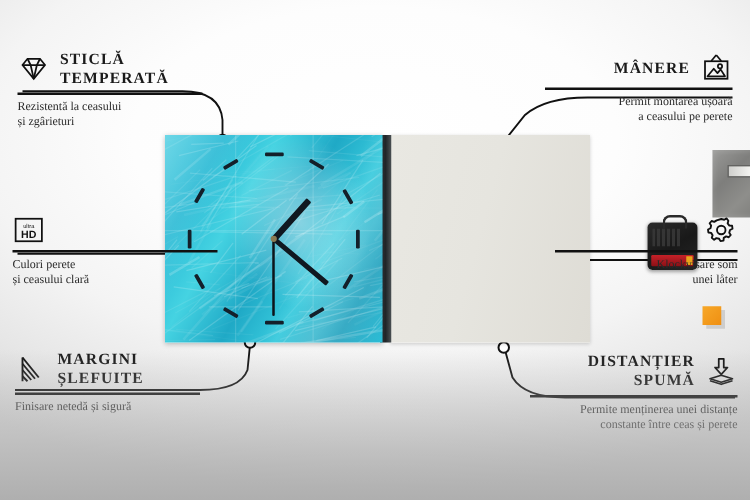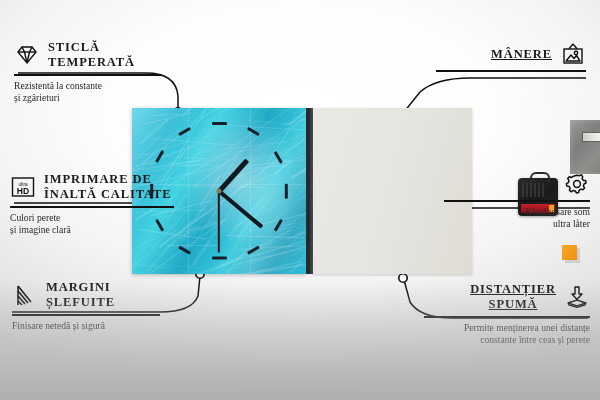--- a/index.html
+++ b/index.html
@@ -91,21 +91,21 @@
   }
   .rule{height:1.6px;background:#111;margin-top:4px;}
   .co-sub{
     font-size:9.6px;color:#2a2a2a;line-height:12px;margin-top:4px;
     font-family:"Liberation Serif", serif;
   }
   .left .co-head{justify-content:flex-start;}
   .left .co-title{text-align:left;}
   .left .co-sub{text-align:left;}
   .right .co-head{justify-content:flex-end;}
-  .right .co-title{text-align:center;text-decoration:underline;}
+  .right .co-title{text-align:right;}
   .right .co-sub{text-align:right;}
   .ico{width:26px;height:24px;flex:0 0 26px;display:block;}
   .ico svg{display:block;width:26px;height:24px;}
 
   svg.wires{position:absolute;left:0;top:0;width:600px;height:400px;pointer-events:none;}
 </style>
 </head>
 <body>
 
 <div id="stage">
@@ -340,40 +340,37 @@
               <path d="M18 4 L15.5 9 L13 20"></path>
         </g>
           </svg>
       </span>
       <span class="co-title">
         <span>STICLĂ</span><br><span>TEMPERATĂ</span>
       </span>
     </div>
     <div class="rule" style="width:148px;"></div>
     <div class="co-sub">
-      <span>Rezistentă la constante</span><br><span>și zgârieturi</span>
+      <span>Rezistentă la ceasului</span><br><span>și zgârieturi</span>
     </div>
   </div>
 
   <div class="callout left" style="left:10px;top:172px;width:166px;">
     <div class="co-head">
       <span class="ico">
         <svg viewBox="0 0 26 24">
           <rect x="2.5" y="3" width="21" height="18" fill="none" stroke="#111" stroke-width="1.4"></rect>
           <text x="13" y="10.5" font-family="Liberation Sans, sans-serif" font-size="4.6" text-anchor="middle" fill="#111">ultra</text>
           <text x="13" y="18.5" font-family="Liberation Sans, sans-serif" font-size="8.5" font-weight="bold" text-anchor="middle" fill="#111">HD</text>
         </svg>
       </span>
-      <span class="co-title">
-        <span>IMPRIMARE DE</span><br><span>ÎNALTĂ CALITATE</span>
-      </span>
     </div>
     <div class="rule" style="width:164px;"></div>
     <div class="co-sub">
-      <span>Culori perete</span><br><span>și imagine clară</span>
+      <span>Culori perete</span><br><span>și ceasului clară</span>
     </div>
   </div>
 
   <div class="callout left" style="left:12px;top:280px;width:150px;">
     <div class="co-head">
       <span class="ico">
         <svg viewBox="0 0 26 24">
             <g stroke="#111" stroke-width="1.5" fill="none">
           <path d="M6 3 L19 19"></path>
               <path d="M6 8 L16 20"></path>
@@ -404,36 +401,39 @@
           <rect x="4" y="7" width="18" height="14"></rect>
           <path d="M13 2 L9 6.8"></path>
               <path d="M13 2 L17 6.8"></path>
           <path d="M6 19 L11 13 L14 16.5 L16.5 13.5 L20 19 Z" stroke-linejoin="round"></path>
           <circle cx="16" cy="11" r="1.7"></circle>
         </g>
           </svg>
       </span>
     </div>
     <div class="rule" style="width:150px;"></div>
+    <div class="co-sub">
+      <span>Permit montarea ușoară</span><br><span>a ceasului pe perete</span>
+    </div>
   </div>
 
   <div class="callout right" style="left:444px;top:172px;width:146px;">
     <div class="co-head">
       <span class="ico">
         <svg viewBox="0 0 26 24">
             <g fill="none" stroke="#111" stroke-width="1.5">
           <path d="M13 3.2 l2.4 .6 1.8-1.1 1.5 1.9 -.6 2.1 1.4 1.8 2.2 .1 .3 2.4 -2 1 -.6 2.2 1.2 1.8 -1.6 1.8 -2.1-.7 -1.9 1.2 -.2 2.2 -2.4 .4 -1.1-1.9 -2.2-.5 -1.8 1.3 -1.9-1.5 .7-2.1 -1.2-1.9 -2.2-.3 -.3-2.4 2-1 .5-2.2 -1.2-1.8 1.6-1.8 2.1 .7 1.9-1.2 Z" stroke-linejoin="round"></path>
           <circle cx="13" cy="12" r="3.4"></circle>
         </g>
           </svg>
       </span>
     </div>
     <div class="rule" style="width:146px;"></div>
     <div class="co-sub">
-      <span>Klockvisare som</span><br><span>ultra låter</span>
+      <span>Klockvisare som</span><br><span>unei låter</span>
     </div>
   </div>
 
   <div class="callout right" style="left:424px;top:282px;width:166px;">
     <div class="co-head">
       <span class="co-title">
         <span>DISTANȚIER</span><br><span>SPUMĂ</span>
       </span>
       <span class="ico">
         <svg viewBox="0 0 26 24">

